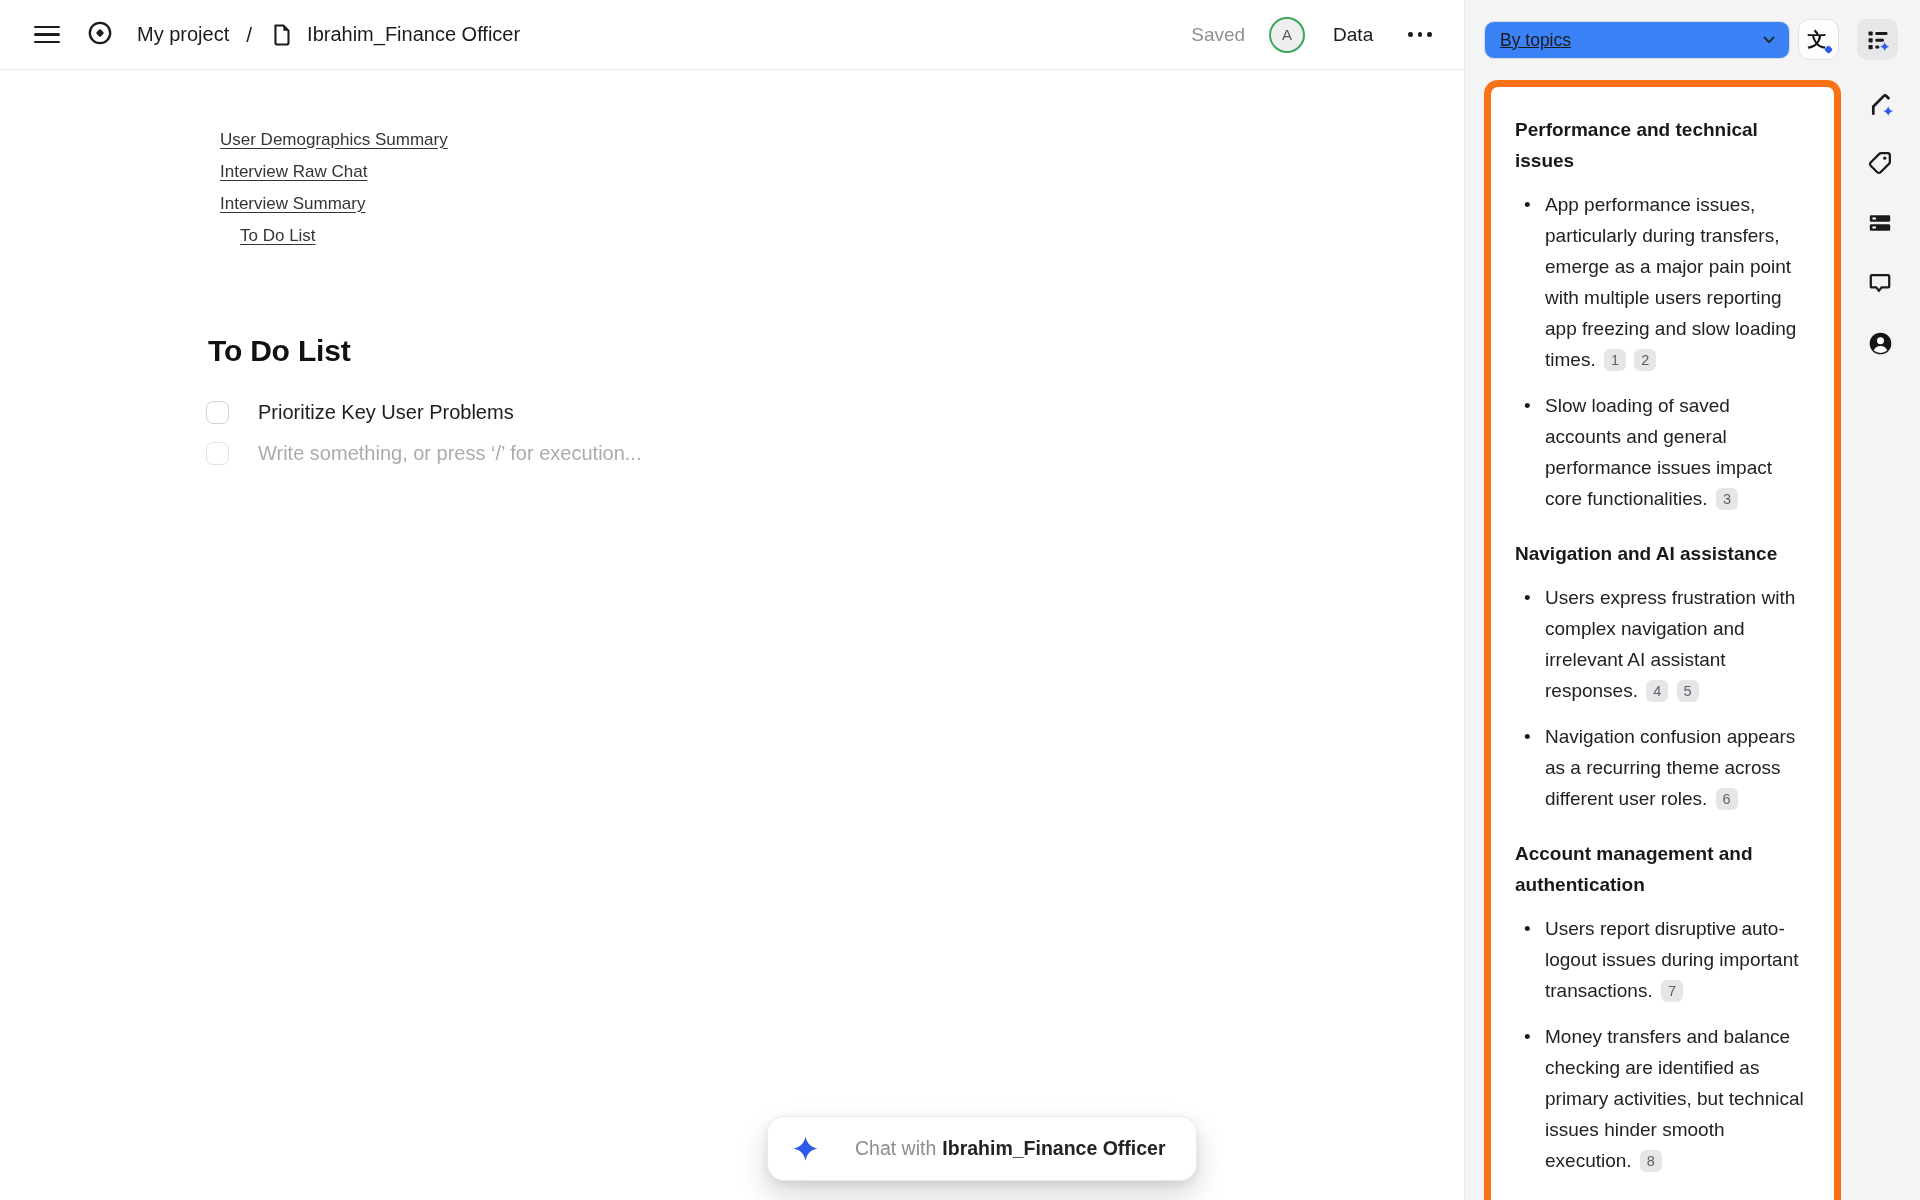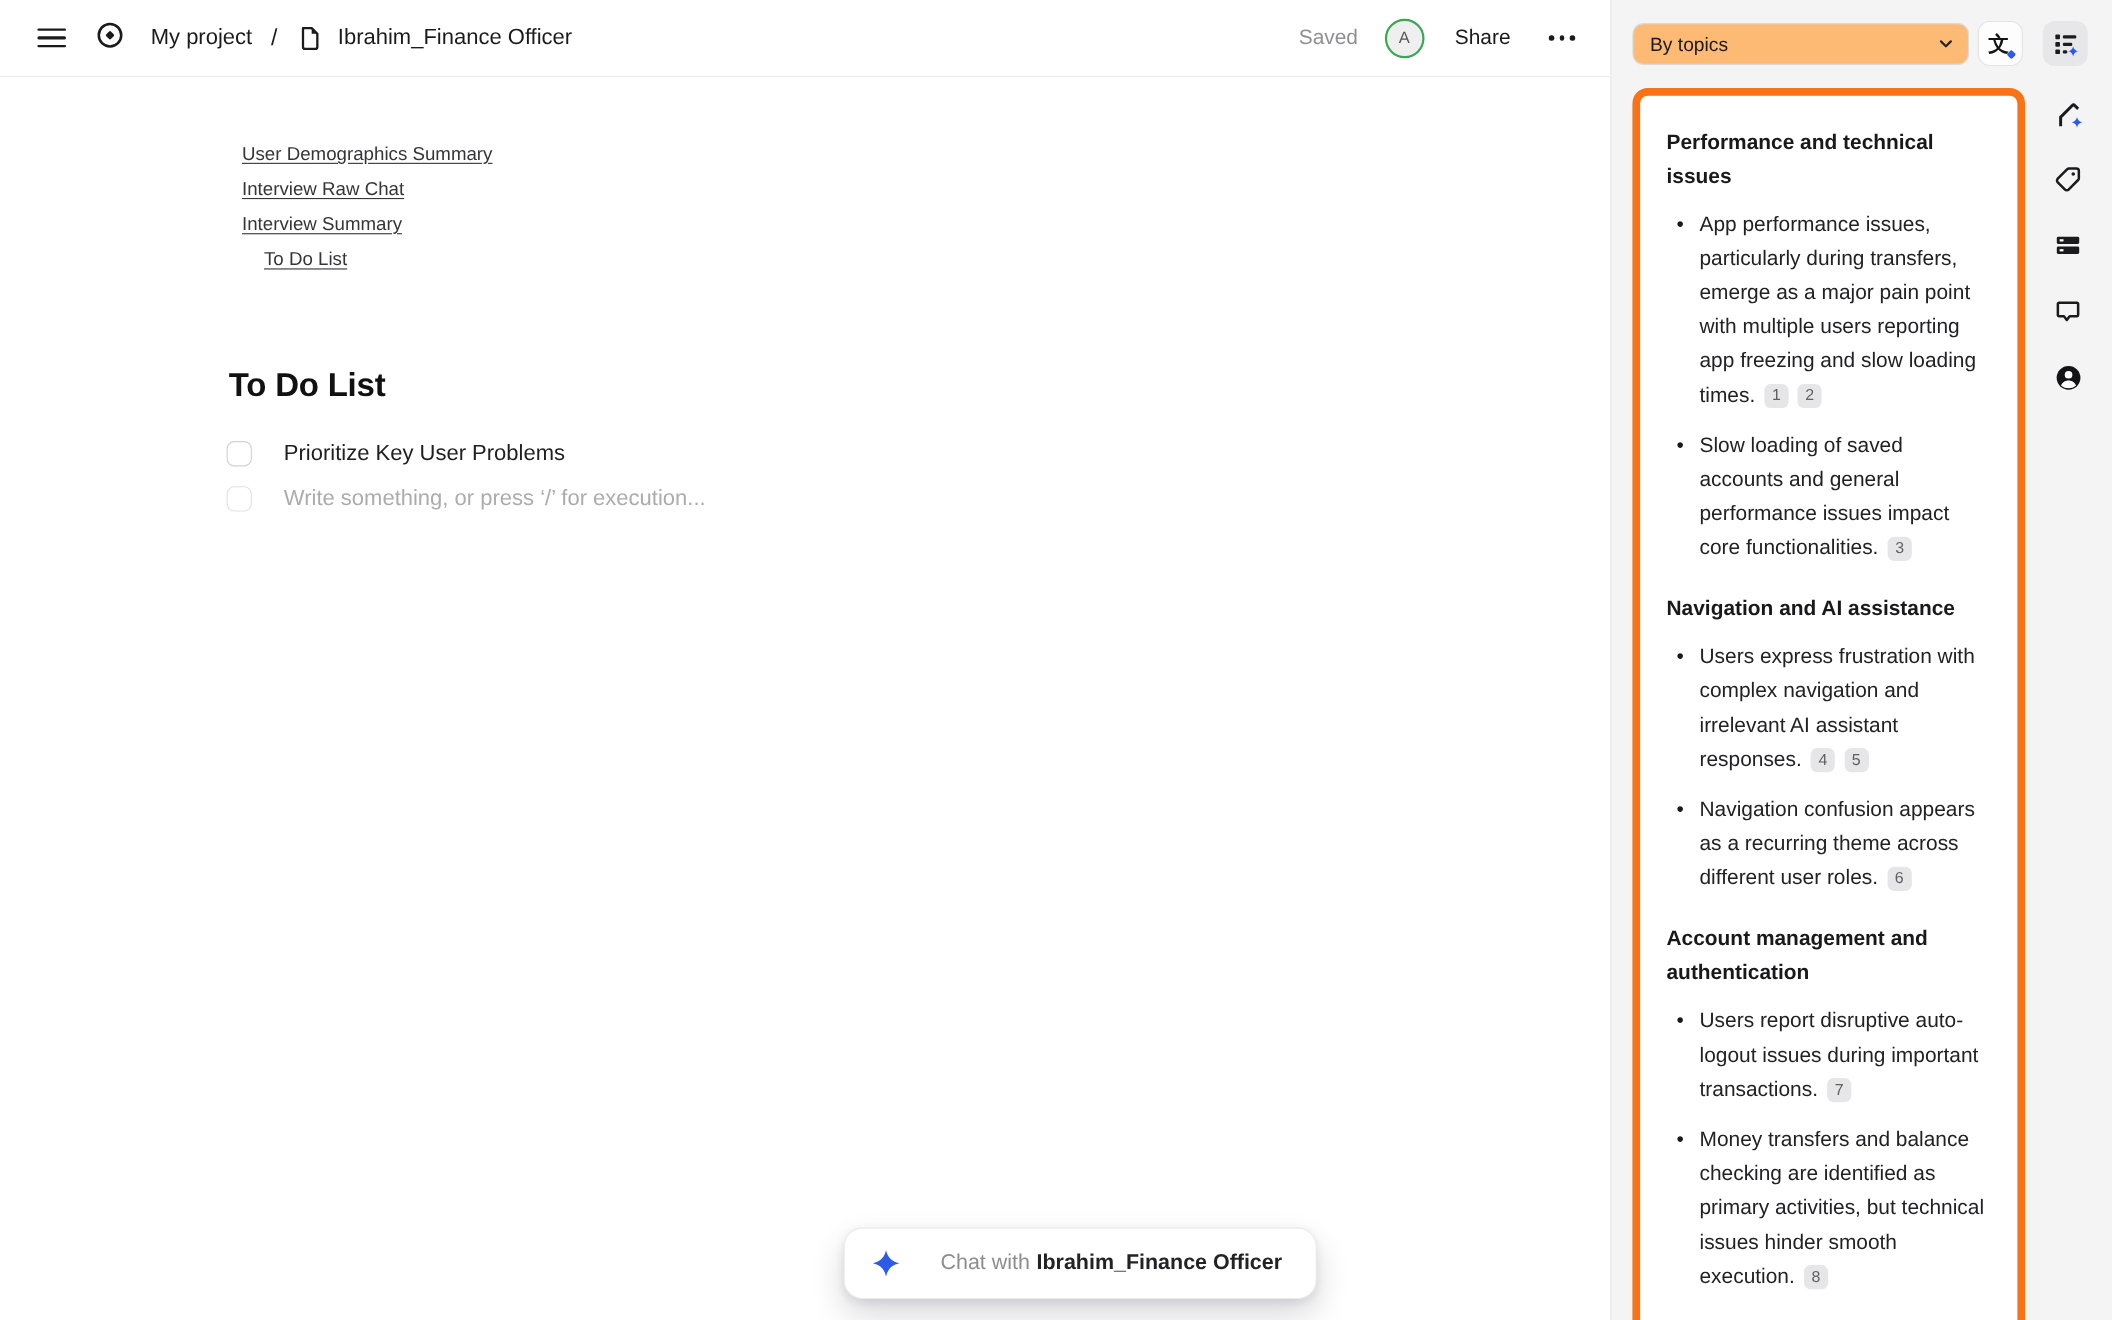--- a/index.html
+++ b/index.html
@@ -53,23 +53,23 @@
   .todo-label{font-size:20px;color:#202023;}
   .todo-row.ph .todo-label{color:#ababb0;}
 
   
   .panel{
     position:absolute;left:1464px;top:0;width:456px;height:1200px;box-sizing:border-box;
     background:#f4f4f5;border-left:1px solid #e8e8ea;
   }
   .dropdown{
     position:absolute;left:19px;top:21px;width:306px;height:38px;box-sizing:border-box;
-    background:#fdba74;border:1px solid #dadade;border-radius:10px;
+    background:#3b82f6;border:1px solid #dadade;border-radius:10px;
     display:flex;align-items:center;justify-content:space-between;
-    padding:0 11px 0 15px;cursor:pointer;
+    padding:0 11px 0 15px;cursor:pointer;text-decoration:underline;
   }
   .dropdown-label{font-size:17.5px;color:#1b1b1d;}
   .sq-btn{
     position:absolute;top:19px;width:41px;height:41px;box-sizing:border-box;border-radius:11px;
     display:flex;align-items:center;justify-content:center;cursor:pointer;
   }
   .translate-btn{left:333px;background:#fdfdfd;border:1px solid #e3e3e6;}
   .listview-btn{left:392px;background:#e7e7ea;}
   .t-wrap{position:relative;width:24px;height:24px;}
   .t-char{font-size:19px;font-weight:700;color:#141416;position:absolute;left:1px;top:-1px;}
@@ -139,21 +139,21 @@
     </svg>
   </span>
   <span class="doc-title">Ibrahim_Finance Officer</span>
 
   <div class="spacer"></div>
 
   <span class="saved">Saved</span>
   <div class="avatar">
     <span>A</span>
   </div>
-  <span class="share">Share</span>
+  <span class="share">Data</span>
   <div class="dots" aria-label="more">
     <i></i>
       <i></i>
       <i></i>
   </div>
 </header>
 
 <nav class="doclinks">
   <a>User Demographics Summary</a>
   <a>Interview Raw Chat</a>

